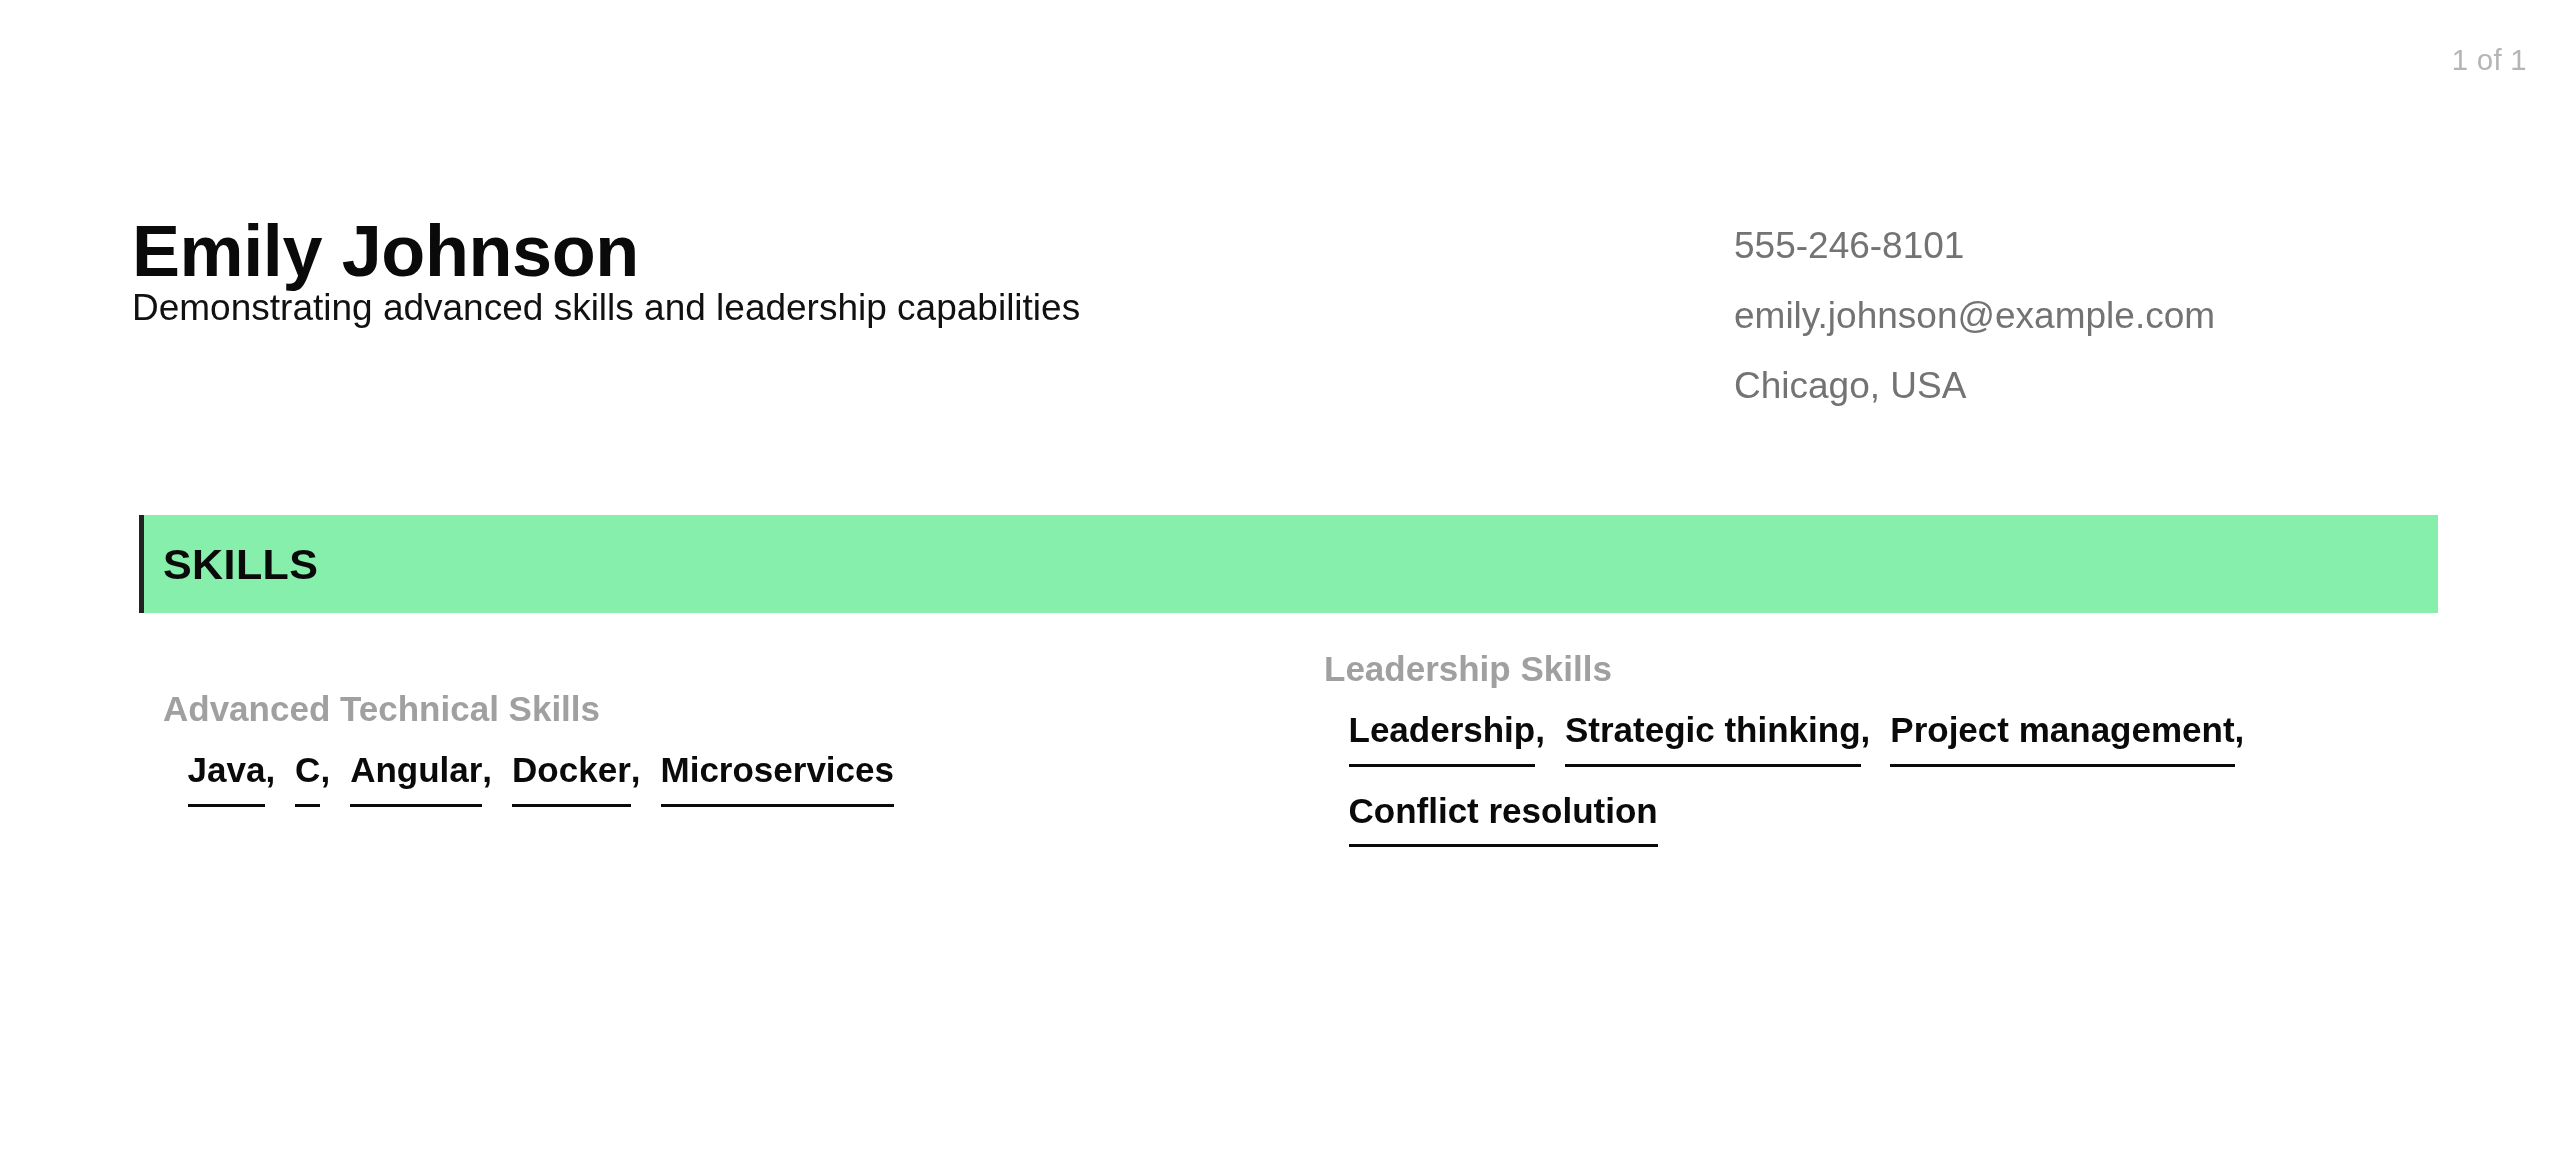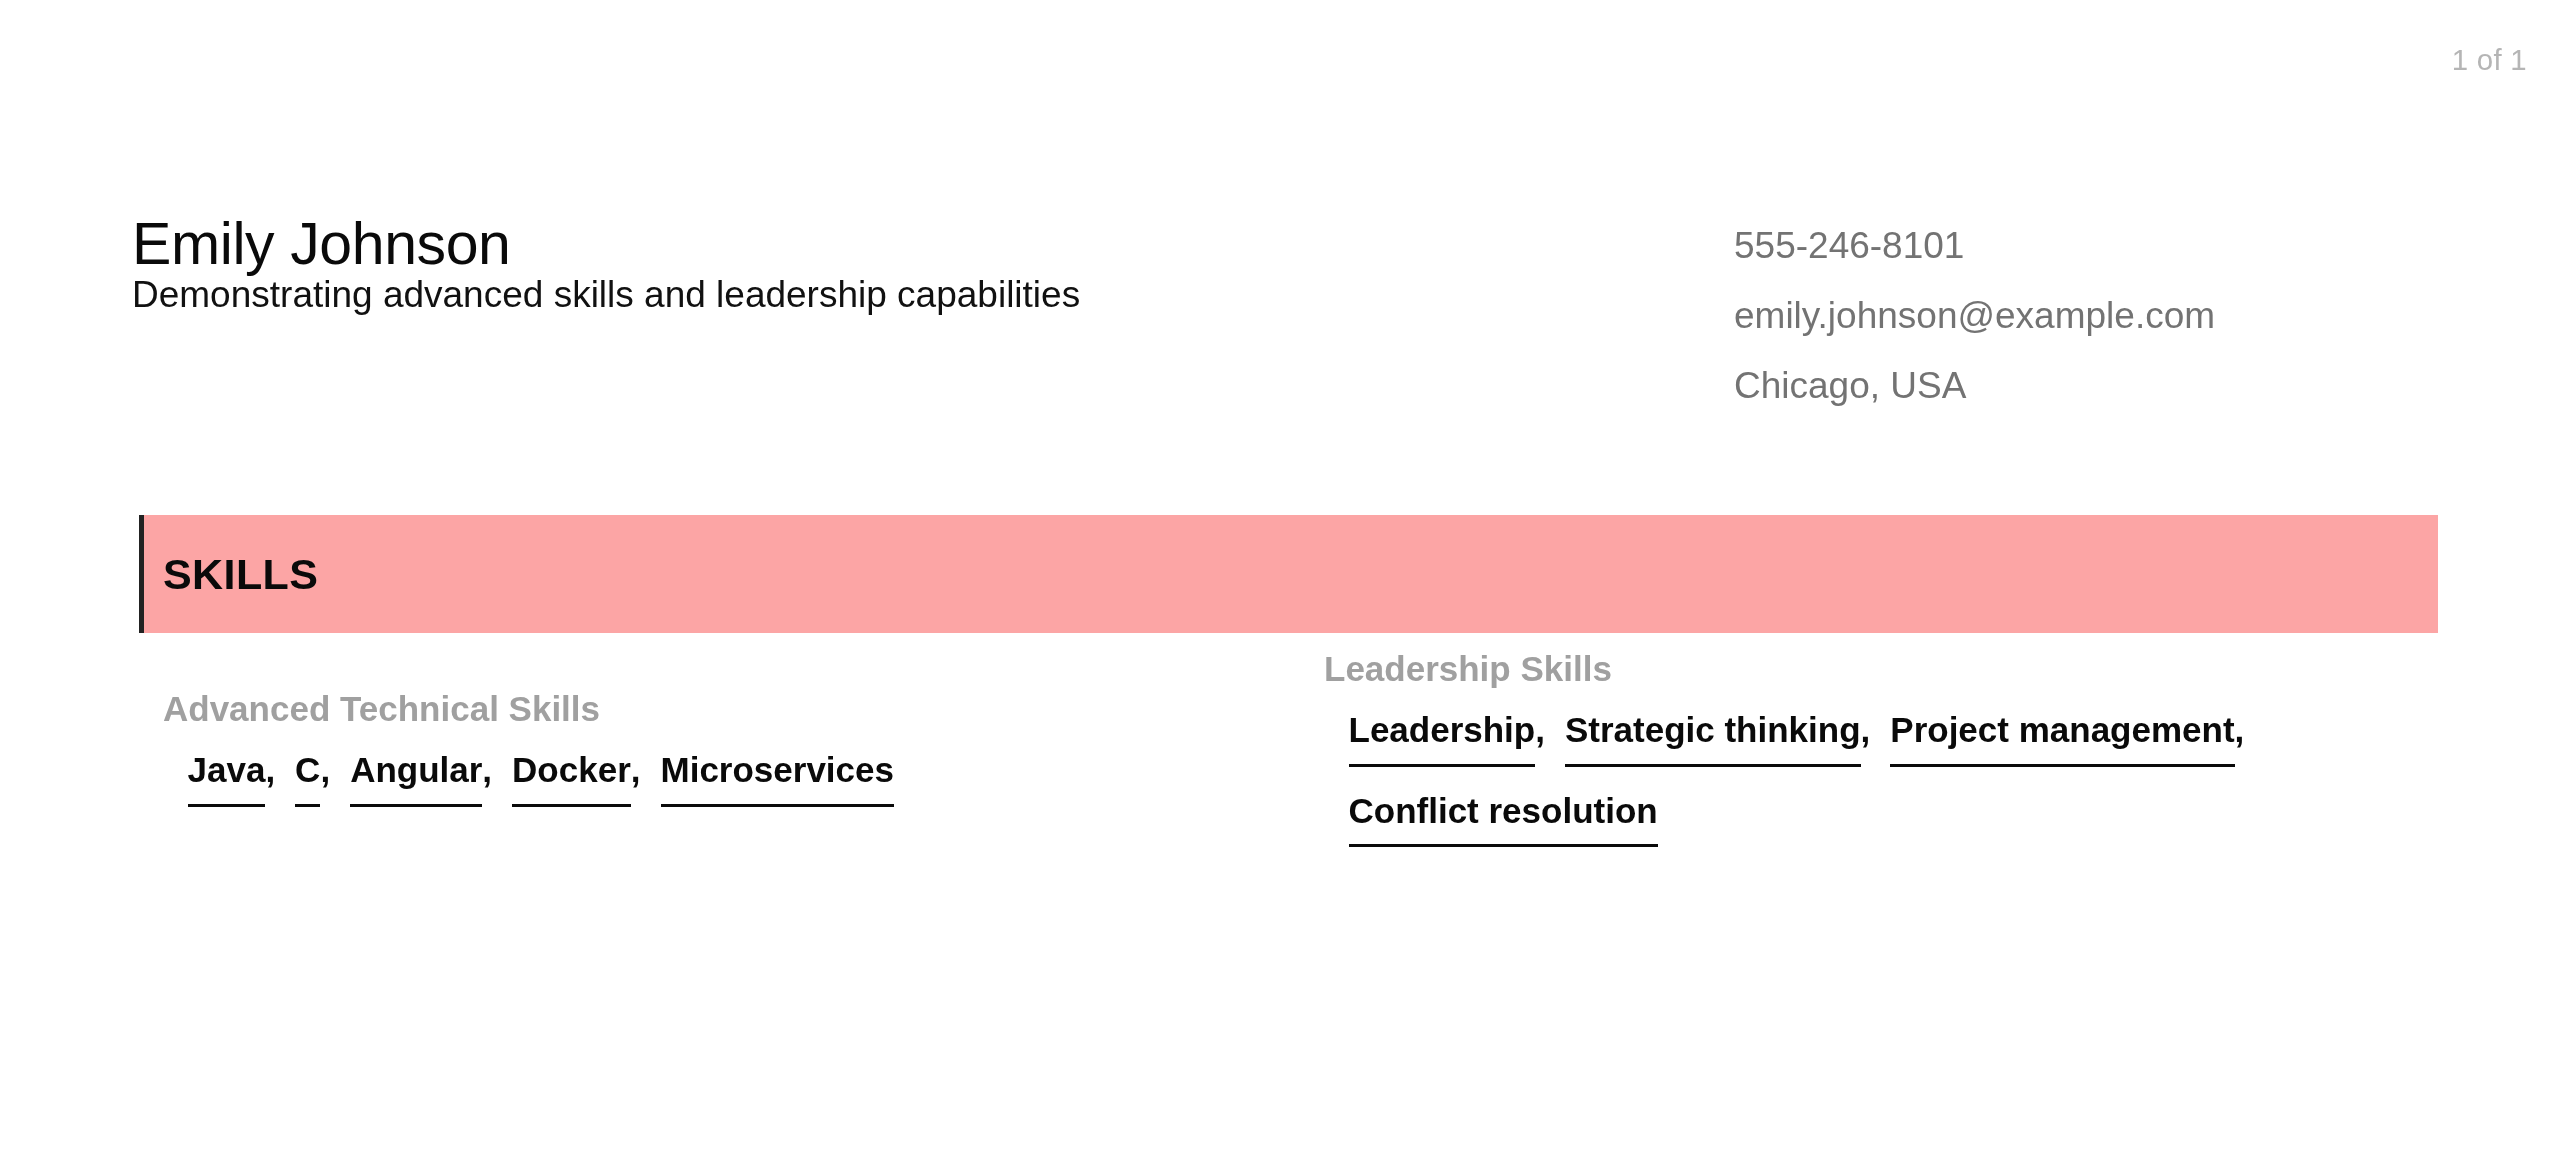--- a/index.html
+++ b/index.html
@@ -43,23 +43,23 @@
   .header-inner {
     display: flex;
     align-items: flex-start;
     justify-content: flex-start;
   }
   .identity {
     width: 1602px;
     flex: 0 0 auto;
   }
   .name {
-    font-size: 59px;
-    line-height: 1.0;
-    font-weight: 400;
+    font-size: 72px;
+    line-height: 1.0;
+    font-weight: 700;
     letter-spacing: -0.4px;
     color: #0a0a0a;
     white-space: nowrap;
   }
   .tagline {
     margin-top: 0;
     font-size: 37px;
     line-height: 1.15;
     font-weight: 400;
     color: #111111;
@@ -81,22 +81,22 @@
 
   
   .section {
     position: absolute;
     left: 139px;
     top: 515px;
     width: 2299px;
   }
   .section-bar {
     position: relative;
-    background: #fca5a5;
-    height: 118px;
+    background: #86efac;
+    height: 98px;
     display: flex;
     align-items: center;
   }
   .section-accent {
     position: absolute;
     left: 0;
     top: 0;
     bottom: 0;
     width: 5.2px;
     background: #222222;

